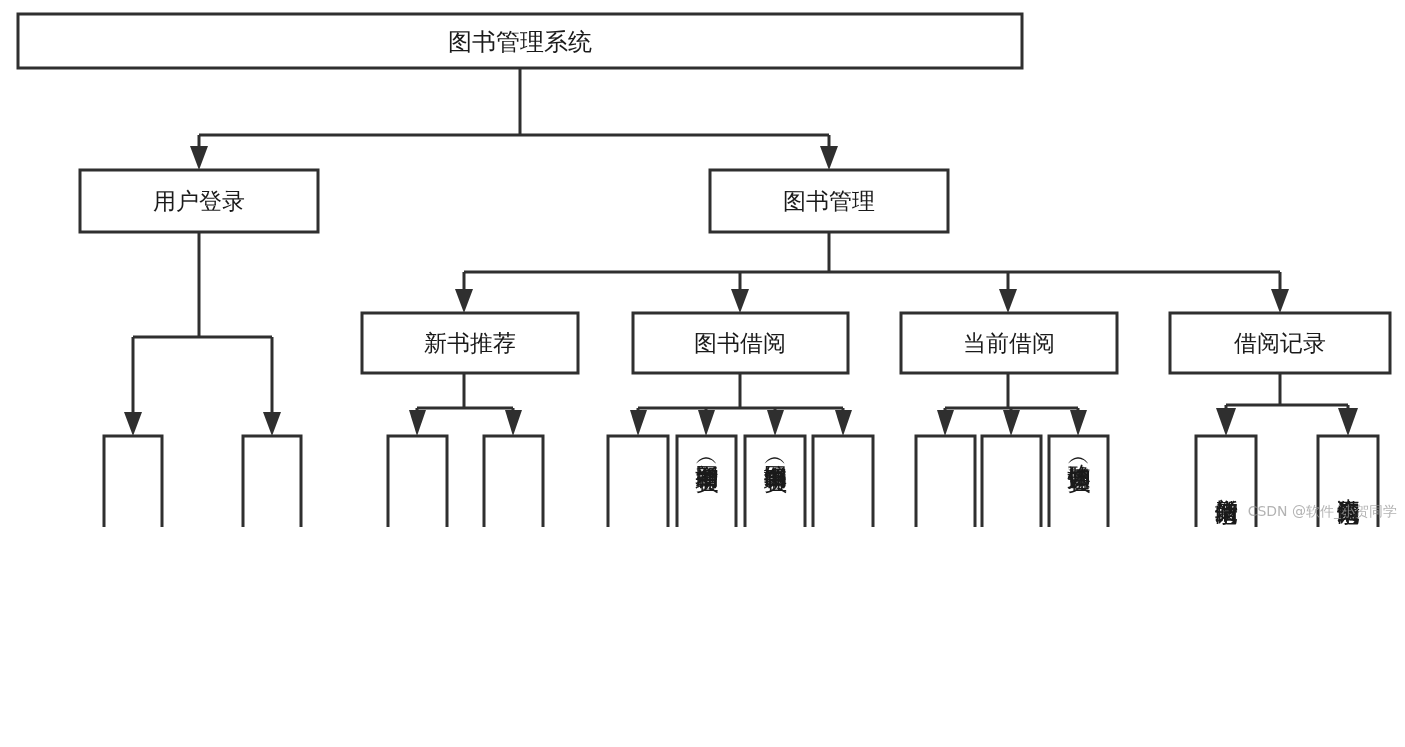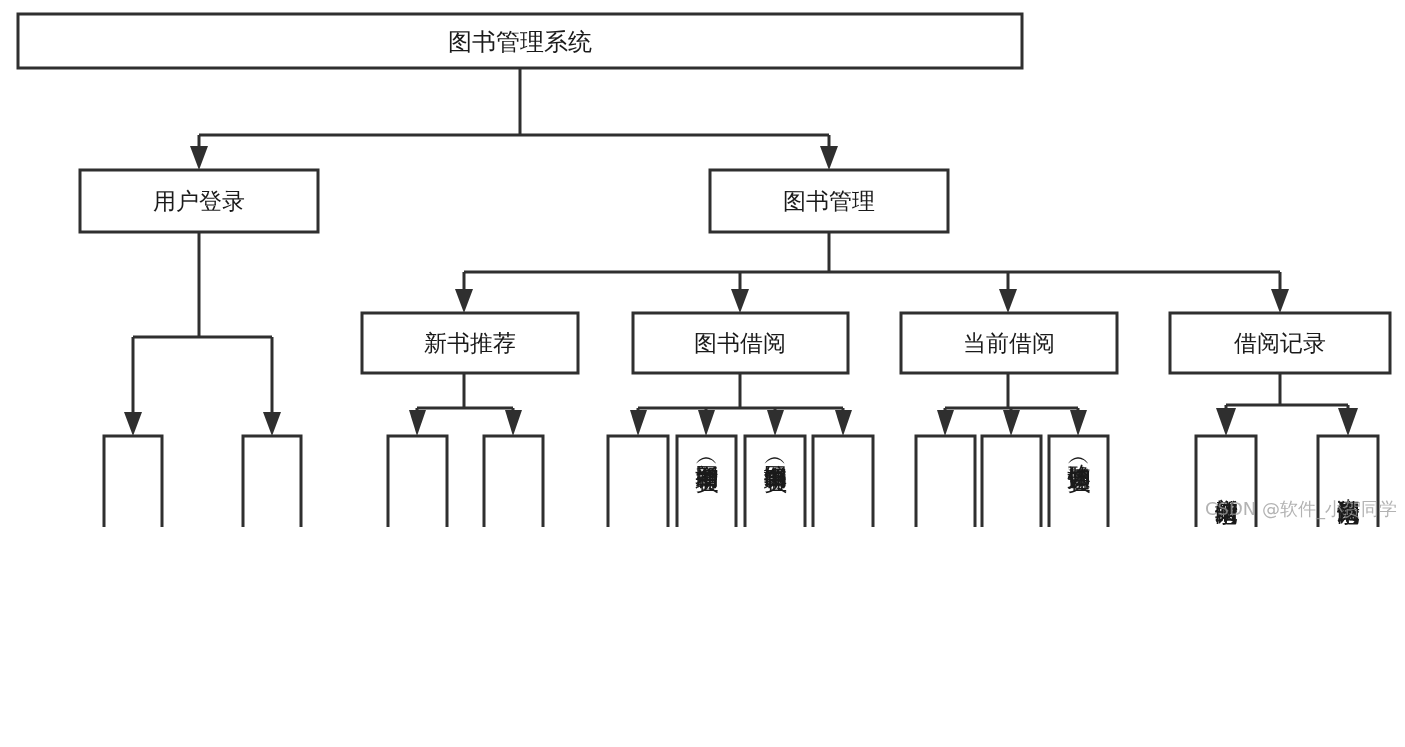--- a/index.html
+++ b/index.html
@@ -70,21 +70,21 @@
     line-height: 1.12;
     letter-spacing: 1px;
     color: #1a1a1a;
     white-space: nowrap;
   }
   .watermark {
     position: absolute;
     right: 8px;
     bottom: 6px;
     font-family: "DejaVu Sans", "Liberation Sans", sans-serif;
-    font-size: 18px;
+    font-size: 14px;
     color: #9a9a9a;
     opacity: 0.75;
     white-space: nowrap;
     pointer-events: none;
     margin-top: 44px;
   }
 </style>
 </head>
 <body>
 

